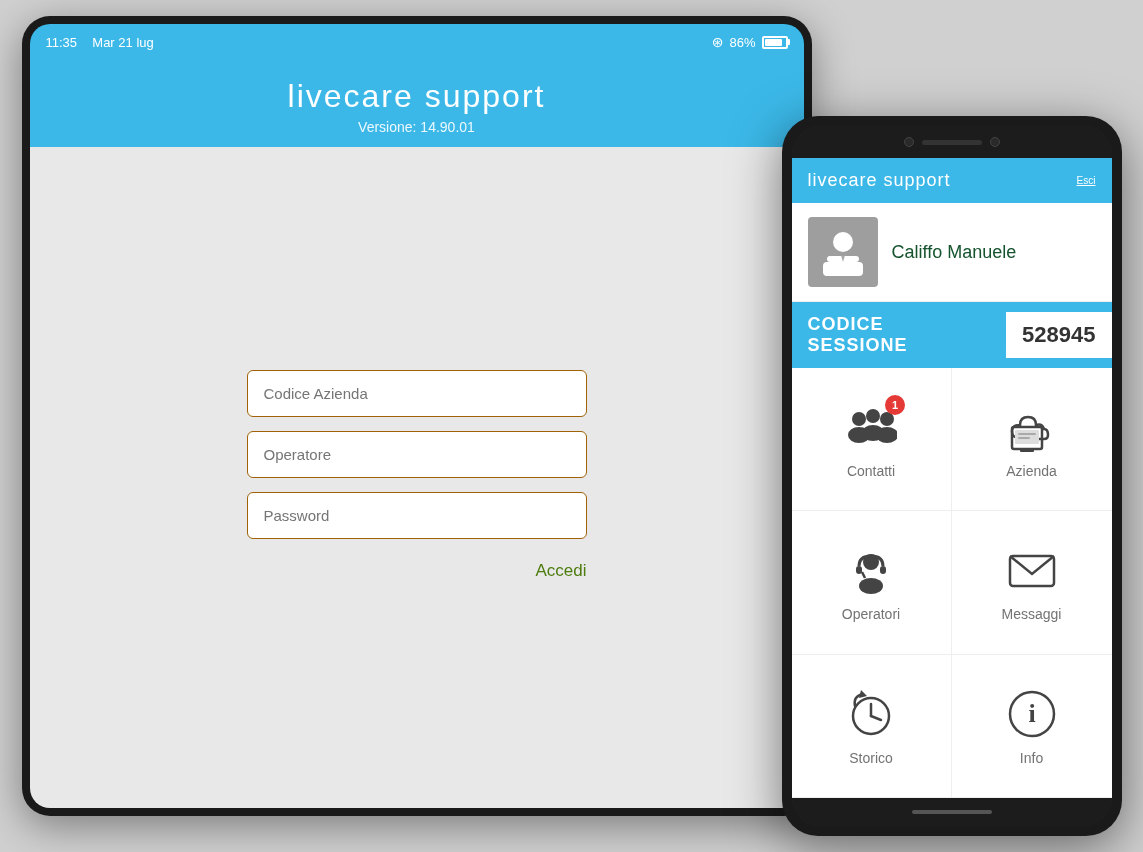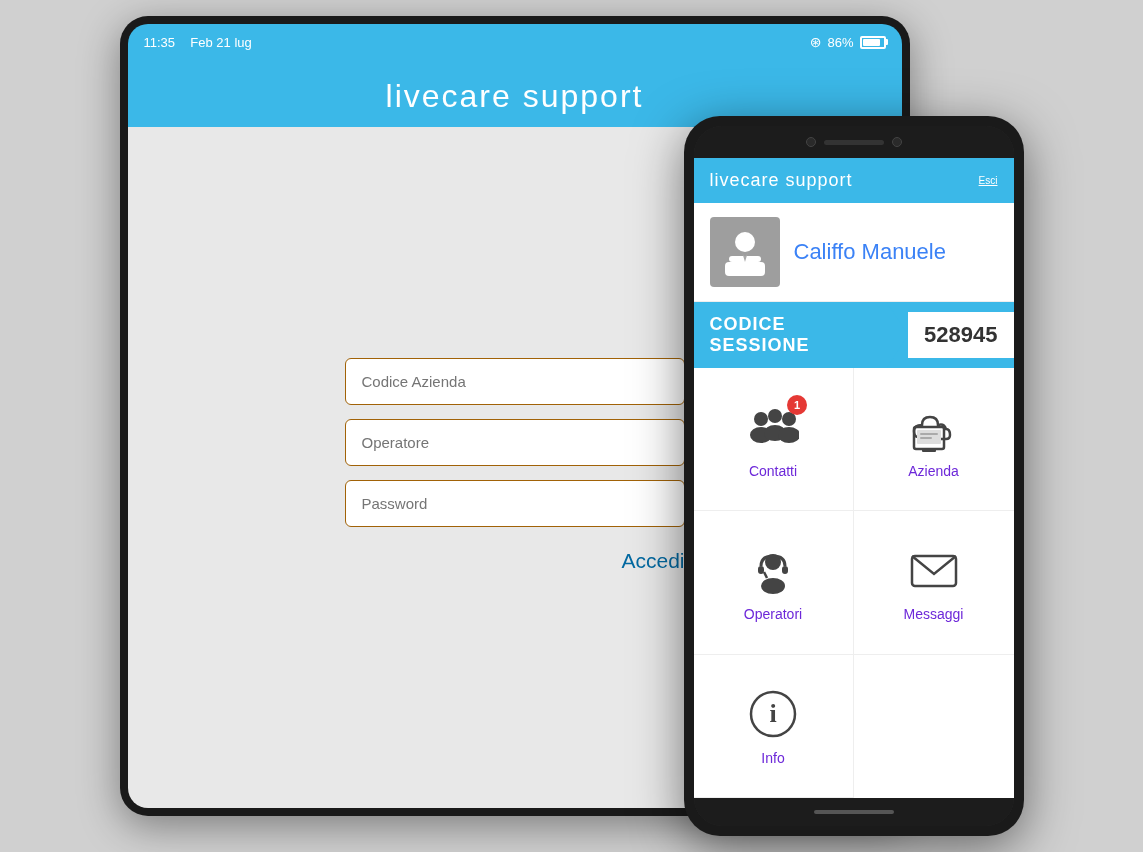--- a/index.html
+++ b/index.html
@@ -9,21 +9,21 @@
       background: #d0d0d0;
       display: flex;
       align-items: center;
       justify-content: center;
       font-family: -apple-system, BlinkMacSystemFont, 'Helvetica Neue', Arial, sans-serif;
       overflow: hidden;
     }
 
     .scene {
       position: relative;
-      width: 904px;
+      width: 1100px;
       height: 820px;
       display: flex;
       align-items: flex-end;
       justify-content: flex-start;
     }
 
     
     .tablet {
       position: absolute;
       left: 0;
@@ -144,22 +144,22 @@
       padding: 14px 16px;
       font-size: 15px;
       color: #aaa;
       outline: none;
       width: 100%;
     }
 
     .login-btn {
       background: transparent;
       border: none;
-      color: #0369a1;
-      font-size: 21px;
+      color: #4d7c0f;
+      font-size: 17px;
       cursor: pointer;
       text-align: right;
       padding: 4px 0;
       margin-top: 4px;
     }
 
     
     .phone {
       position: absolute;
       right: 0;
@@ -261,22 +261,22 @@
       overflow: hidden;
       flex-shrink: 0;
     }
 
     .user-avatar svg {
       width: 52px;
       height: 52px;
     }
 
     .user-name {
-      font-size: 22px;
-      color: #3b82f6;
+      font-size: 18px;
+      color: #14532d;
       font-weight: 400;
     }
 
     .session-code-bar {
       background: #3bb8e8;
       display: flex;
       align-items: center;
       margin: 0;
       position: relative;
     }
@@ -352,21 +352,21 @@
       color: white;
       font-size: 11px;
       font-weight: 700;
       display: flex;
       align-items: center;
       justify-content: center;
     }
 
     .menu-label {
       font-size: 14px;
-      color: #6d28d9;
+      color: #737373;
       text-align: center;
     }
 
     .phone-bottom-bar {
       background: #1c1c1c;
       height: 28px;
       display: flex;
       align-items: center;
       justify-content: center;
     }
@@ -383,33 +383,34 @@
 
 <div class="scene">
 
   <div class="tablet">
     <div class="tablet-screen">
 
       <div class="tablet-status-bar">
         <div class="tablet-status-left">
           <span>11:35</span>
           &nbsp;&nbsp;
-          <span>Feb 21 lug</span>
+          <span>Mar 21 lug</span>
         </div>
         <div class="tablet-status-right">
           <span class="wifi-icon">⊛</span>
           <span>86%</span>
           <span class="battery-bar">
             <span class="battery-fill"></span>
           </span>
         </div>
       </div>
 
       <div class="tablet-header">
         <div class="tablet-app-title">livecare  support</div>
+        <div class="tablet-version">Versione: 14.90.01</div>
       </div>
 
       <div class="tablet-body">
         <div class="login-form">
           <input class="login-input" type="text" placeholder="Codice Azienda" style="">
           <input class="login-input" type="text" placeholder="Operatore" style="">
           <input class="login-input" type="password" placeholder="Password" style="">
           <button class="login-btn">Accedi</button>
         </div>
       </div>
@@ -510,20 +511,35 @@
             <div class="menu-icon-wrap">
               <svg viewBox="0 0 52 52">
 
                 <rect x="4" y="12" width="44" height="30" rx="3" fill="none" stroke="#444" stroke-width="2.5"></rect>
                 <polyline points="4,12 26,30 48,12" fill="none" stroke="#444" stroke-width="2.5"></polyline>
               </svg>
             </div>
             <span class="menu-label">Messaggi</span>
           </div>
 
+          <div class="menu-item">
+            <div class="menu-icon-wrap">
+              <svg viewBox="0 0 52 52">
+
+                <circle cx="26" cy="28" r="18" fill="none" stroke="#444" stroke-width="2.5"></circle>
+
+                <path d="M10 18 Q8 8 18 6" fill="none" stroke="#444" stroke-width="2.5" stroke-linecap="round"></path>
+                <polygon points="16,2 22,8 14,10" fill="#444"></polygon>
+
+                <line x1="26" y1="28" x2="26" y2="16" stroke="#444" stroke-width="2.5" stroke-linecap="round"></line>
+                <line x1="26" y1="28" x2="36" y2="32" stroke="#444" stroke-width="2.5" stroke-linecap="round"></line>
+              </svg>
+            </div>
+            <span class="menu-label">Storico</span>
+          </div>
 
           <div class="menu-item">
             <div class="menu-icon-wrap">
               <svg viewBox="0 0 52 52">
                 <circle cx="26" cy="26" r="22" fill="none" stroke="#444" stroke-width="2.5"></circle>
                 <text x="26" y="34" text-anchor="middle" font-size="26" font-weight="700" fill="#444" font-family="serif">i</text>
               </svg>
             </div>
             <span class="menu-label">Info</span>
           </div>

